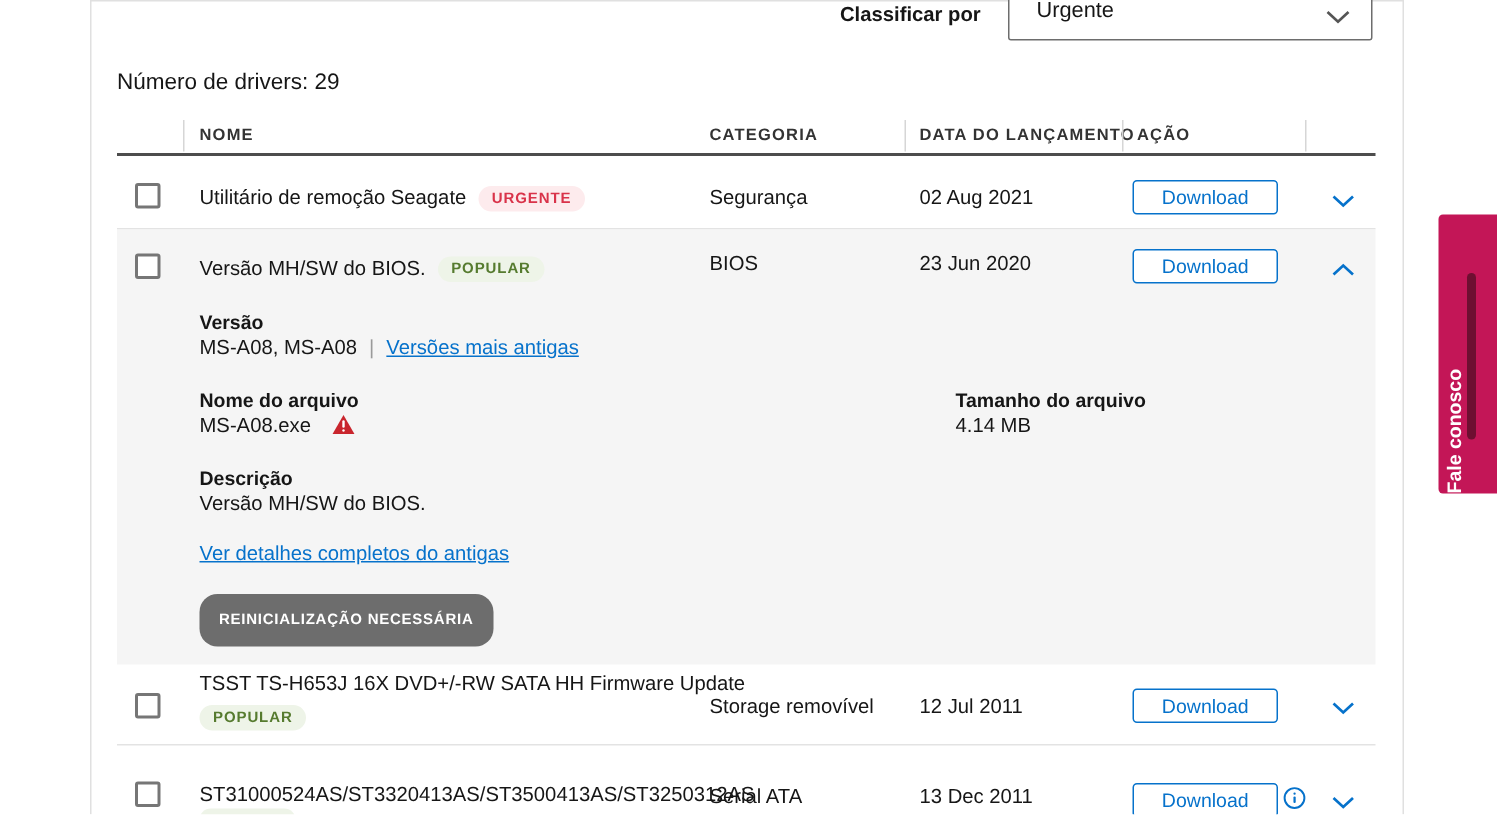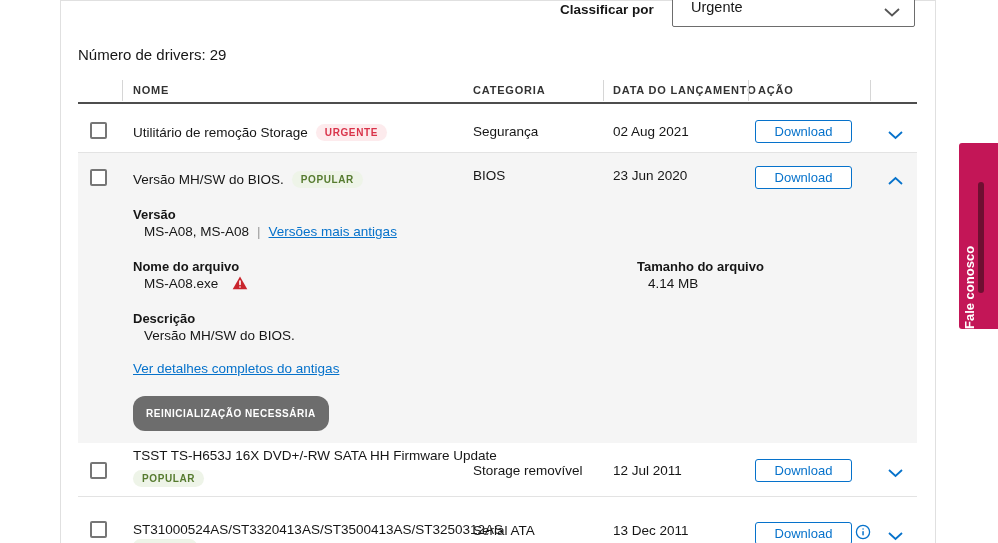--- a/index.html
+++ b/index.html
@@ -32,21 +32,21 @@
   .badge{display:inline-block;font-size:10px;font-weight:bold;letter-spacing:.6px;
          padding:3px 9px;border-radius:9px;margin-left:8px;vertical-align:1px;}
   .badge.urgent{background:var(--urgent-bg);color:var(--urgent-text);}
   .badge.popular{background:var(--popular-bg);color:var(--popular-text);}
   .badge.block{margin-left:0;}
   .dl-btn{width:97px;height:23px;border:1px solid var(--accent);border-radius:3px;background:#fff;
           color:var(--accent);font-size:13px;font-family:"Liberation Sans",sans-serif;
           display:flex;align-items:center;justify-content:center;cursor:pointer;}
   .chev{cursor:pointer;display:block;}
   .bold-label{font-size:13px;font-weight:bold;}
-  .plain{font-size:13.5px;margin-left:11px;}
+  .plain{font-size:13.5px;}
   .link{font-size:13.5px;color:var(--accent);text-decoration:underline;cursor:pointer;white-space:nowrap;}
   .divider-bar{color:#9a9a9a;margin:0 8px;}
   .gray-pill{display:inline-block;background:var(--pill-gray);color:#fff;font-size:10px;font-weight:bold;
              letter-spacing:.5px;padding:12px 13px;border-radius:12px;white-space:nowrap;}
   .sliver-badge{width:64px;height:15px;border-radius:8px;background:var(--popular-bg);}
   .contact-tab{left:959px;top:143px;width:39px;height:186px;background:var(--contact-pink);
                border-radius:3px 0 0 3px;cursor:pointer;}
   .contact-label{position:absolute;left:3px;top:0;height:100%;display:flex;align-items:center;
                  writing-mode:vertical-rl;transform:rotate(180deg);color:#fff;font-size:13px;font-weight:bold;
                  white-space:nowrap;}
@@ -78,21 +78,21 @@
   <div class="abs vdiv" style="left:603px"></div>
   <div class="abs thead-label" style="left:473px">CATEGORIA</div>
   <div class="abs thead-label" style="left:613px">DATA DO LANÇAMENTO</div>
   <div class="abs vdiv" style="left:748px"></div>
   <div class="abs thead-label" style="left:758px">AÇÃO</div>
   <div class="abs vdiv" style="left:870px"></div>
   <div class="abs header-rule"></div>
 
   <div class="abs checkbox" style="left:90px;top:122px"></div>
   <div class="abs name" style="left:133px;top:124px">
-    <span>Utilitário de remoção Storage</span><span class="badge urgent">URGENTE</span>
+    <span>Utilitário de remoção Seagate</span><span class="badge urgent">URGENTE</span>
   </div>
   <div class="abs cell" style="left:473px;top:124px">Segurança</div>
   <div class="abs cell" style="left:613px;top:124px">02 Aug 2021</div>
   <button class="abs dl-btn" style="left:755px;top:120px">Download</button>
   <span class="abs chev" style="left:888px;top:126px">
     <svg width="15" height="9" viewBox="0 0 15 9">
         <polyline points="1,1 7.5,7 14,1" fill="none" stroke="#0672CB" stroke-width="1.8"></polyline>
       </svg>
   </span>
   <div class="abs row-sep" style="top:152px"></div>

